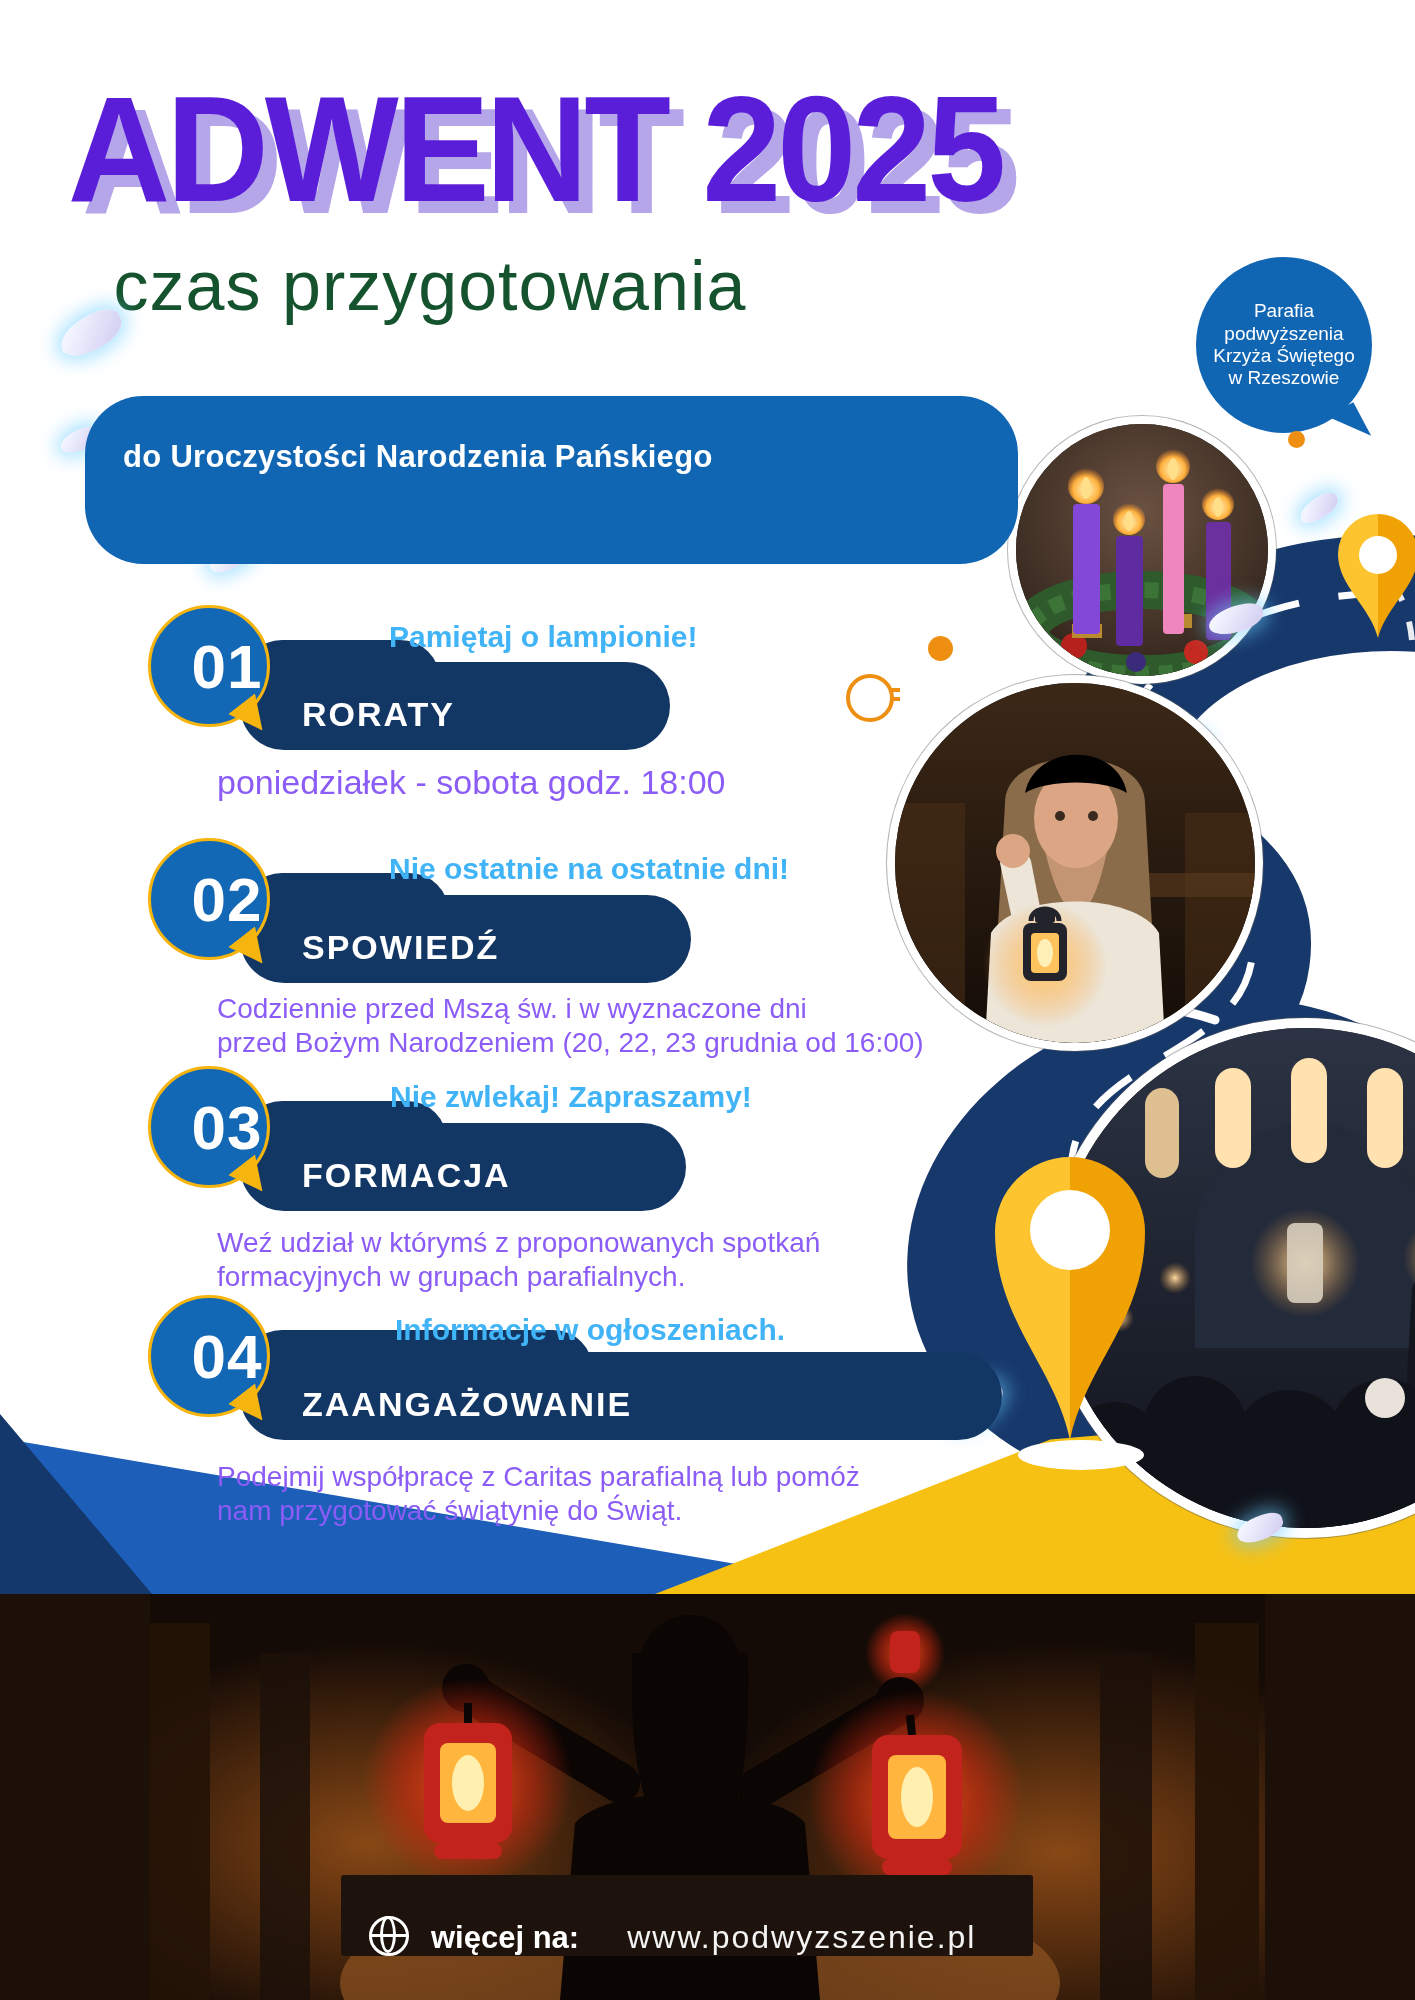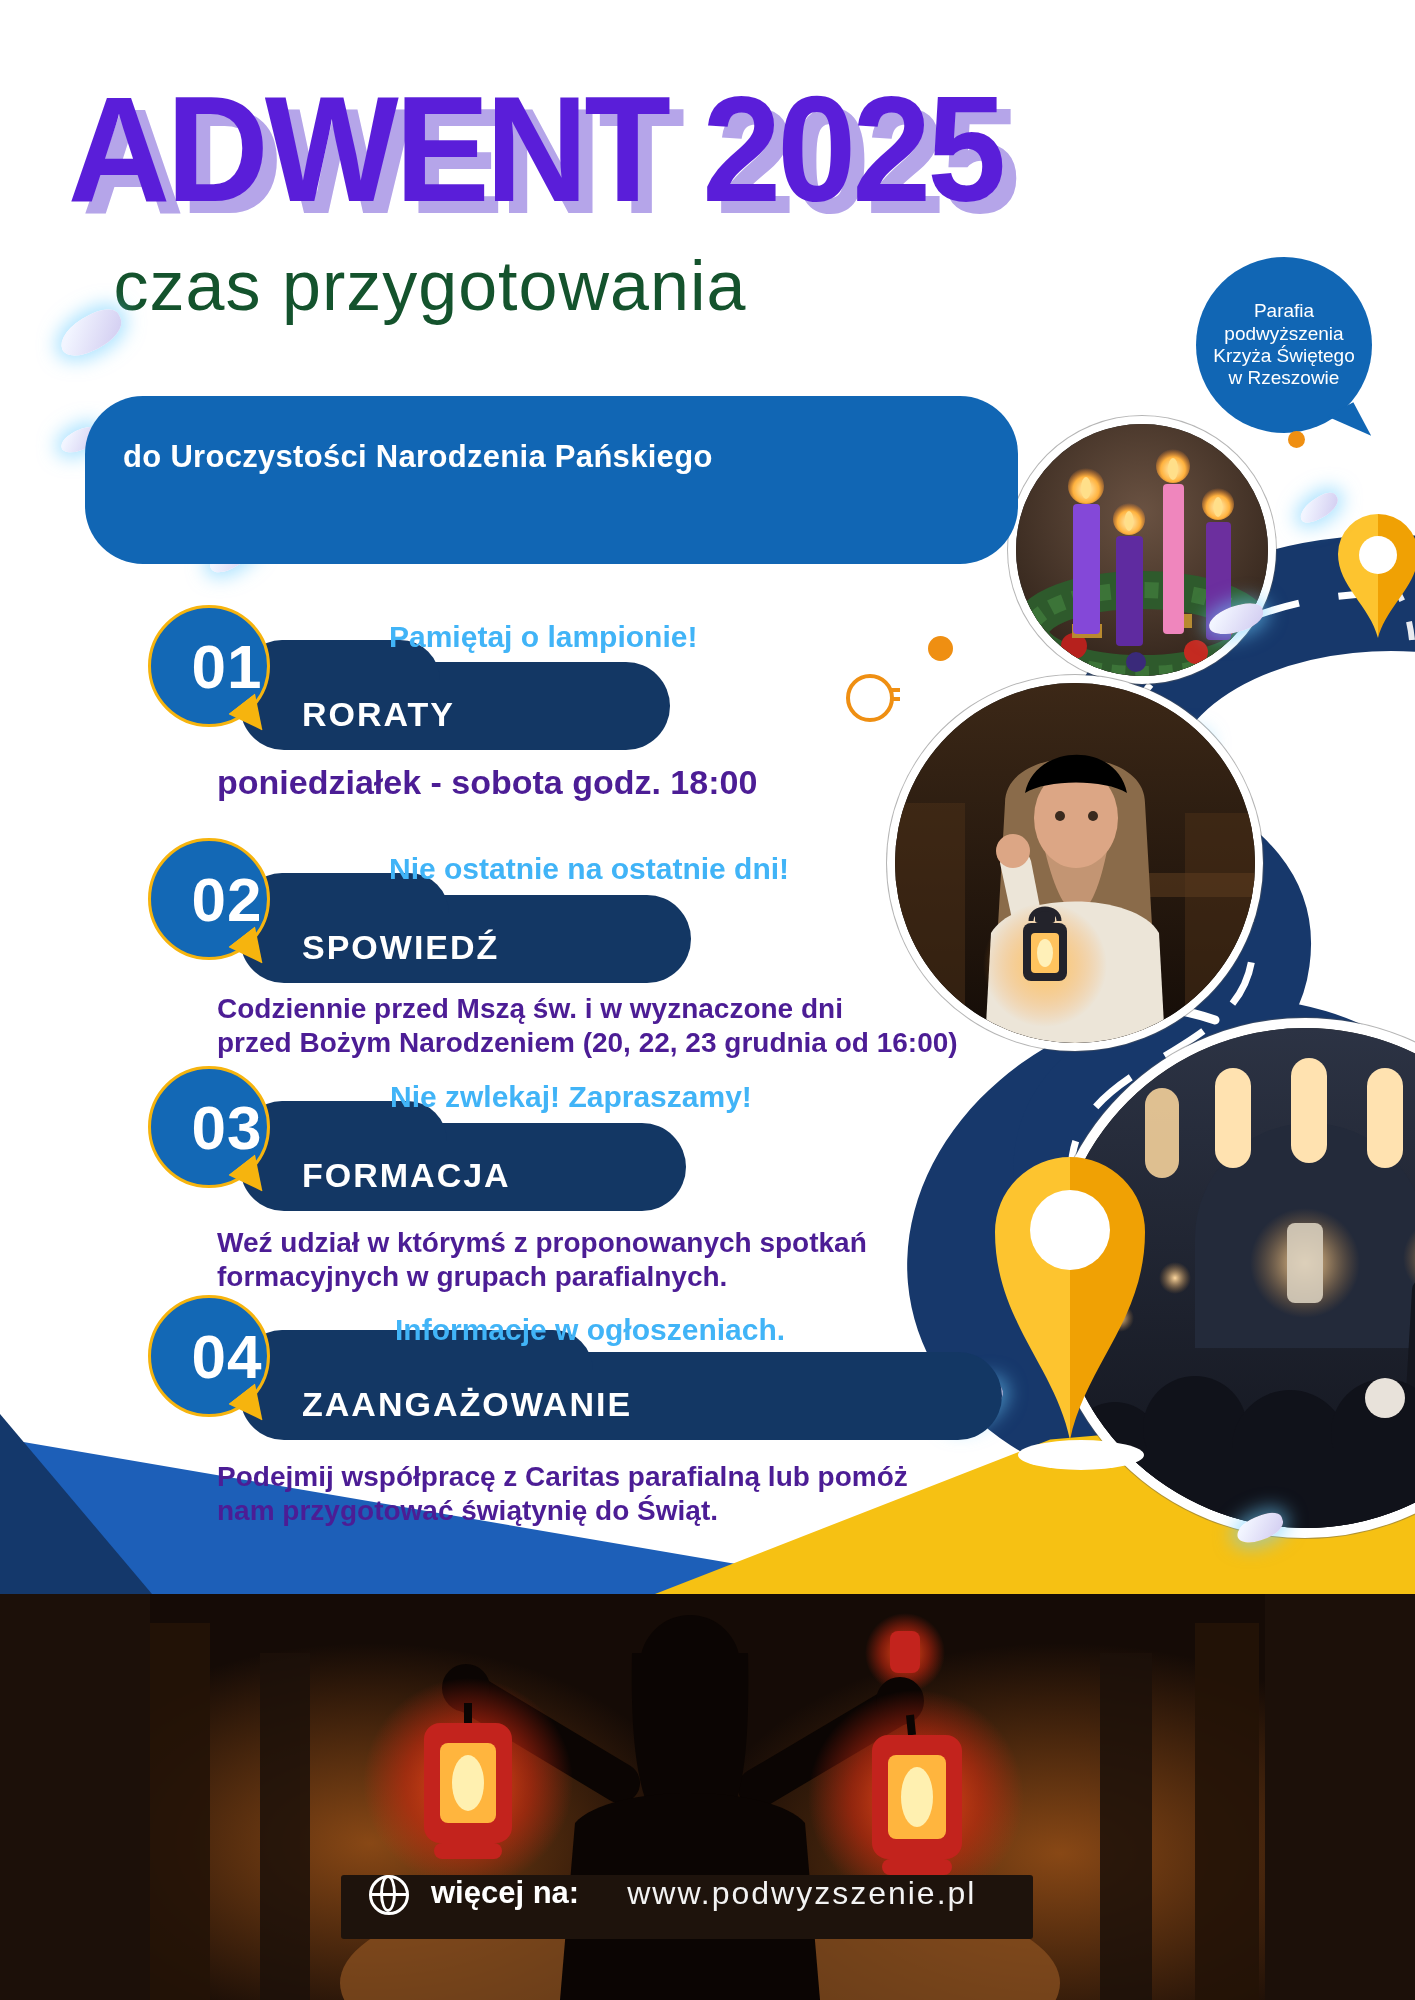--- a/index.html
+++ b/index.html
@@ -62,21 +62,21 @@
   .numcircle::after{
     content:'';position:absolute;right:-2px;bottom:-10px;width:34px;height:34px;
     background:#f6b40e;clip-path:polygon(0 0,100% 0,50% 100%);
     transform:rotate(-38deg);z-index:-1;
   }
   .numcircle span{color:#fff;font-size:62px;font-weight:800;letter-spacing:1px;margin-left:36px;}
   .hint{
     position:absolute;color:#41b4f7;font-size:30px;font-weight:700;z-index:7;white-space:nowrap;
   }
   .desc{
-    position:absolute;left:217px;color:#4c1d95;font-weight:700;font-size:28px;
+    position:absolute;left:217px;color:#8b5cf6;font-weight:400;font-size:28px;
     line-height:1.2;white-space:pre-line;z-index:7;
   }
   .desc.big{font-size:34px;}
 
   
   .photo-circle{
     position:absolute;border-radius:50%;overflow:hidden;border:8px solid #fff;
     box-shadow:0 0 0 1px rgba(90,90,90,.45);z-index:3;background:#222;
   }
   .photo-circle svg{display:block;}
@@ -94,22 +94,22 @@
   .tri{position:absolute;z-index:2;}
   .tri.navy{left:0;top:1414px;width:152px;height:180px;background:#14386b;clip-path:polygon(0 0,100% 100%,0 100%);z-index:3;}
   .tri.royal{left:0;top:1438px;width:912px;height:156px;background:#1d5fb8;clip-path:polygon(0 0,100% 100%,0 100%);}
   .tri.yellow{left:655px;top:1408px;width:760px;height:186px;background:#f6c113;clip-path:polygon(0 100%,52% 17%,100% 0,100% 100%);}
 
   .pin-shadow{left:1018px;top:1440px;width:126px;height:30px;border-radius:50%;background:#fff;z-index:3;}
 
   
   .bottom-photo{left:0;top:1593px;width:1415px;height:407px;background:#120a06;z-index:1;}
   .footer-bar{
-    left:341px;top:1875px;width:692px;height:64px;background:#1e130c;border-radius:3px;
-    display:flex;align-items:flex-start;z-index:8;padding-left:28px;box-sizing:border-box;gap:22px;
+    left:341px;top:1875px;width:692px;height:81px;background:#1e130c;border-radius:3px;
+    display:flex;align-items:flex-end;z-index:8;padding-left:28px;box-sizing:border-box;gap:22px;
   }
   .globe{width:40px;height:40px;border:3px solid #fff;border-radius:50%;position:relative;box-sizing:border-box;flex:none;}
   .globe::before{content:'';position:absolute;left:8px;top:-3px;width:16px;height:37px;border:3px solid #fff;border-radius:50%;box-sizing:border-box;}
   .globe::after{content:'';position:absolute;left:-2px;right:-2px;top:15px;height:3px;background:#fff;}
   .footer-label{color:#fff;font-size:31px;font-weight:700;white-space:nowrap;}
   .footer-url{color:#f3f3f3;font-size:32px;font-weight:400;letter-spacing:2px;margin-left:26px;white-space:nowrap;}
 </style>
 </head>
 <body>
 

